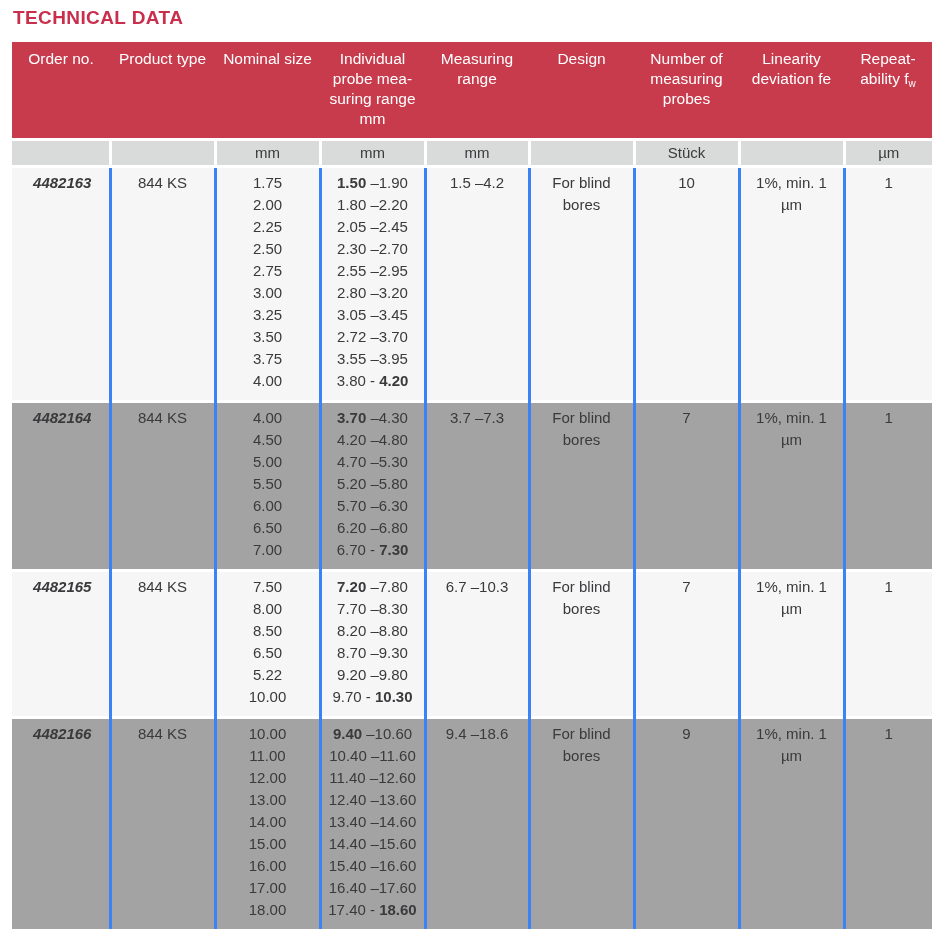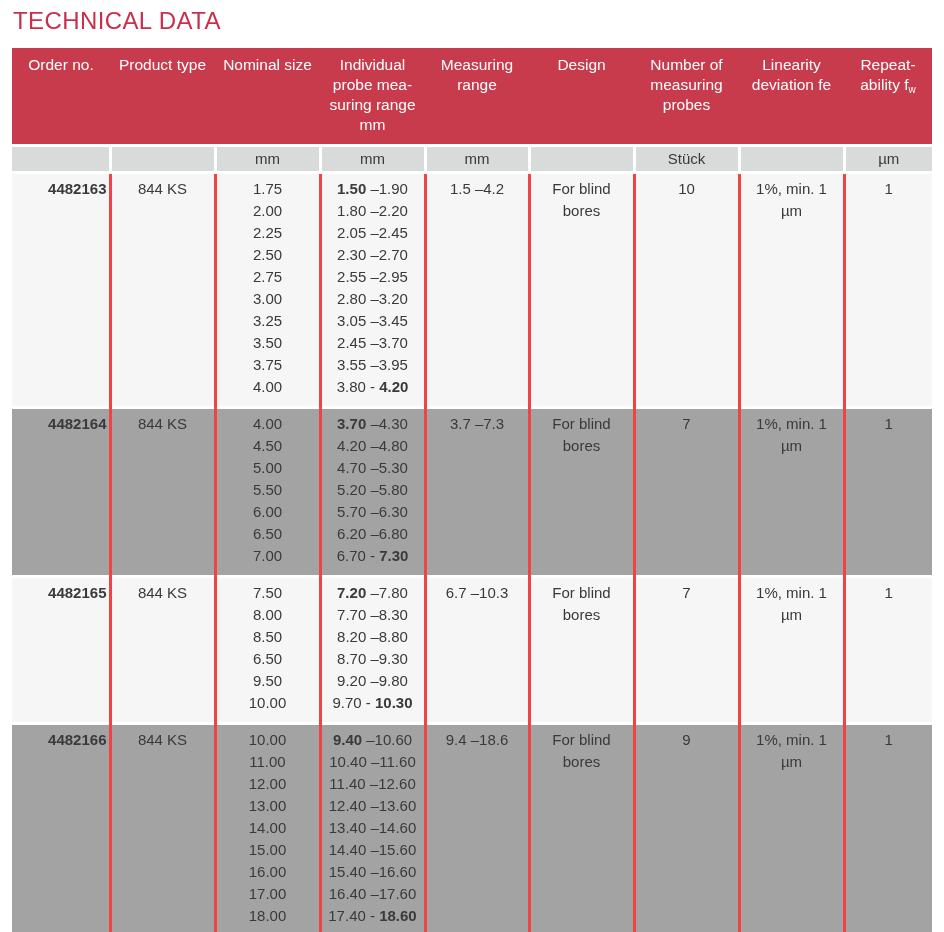--- a/index.html
+++ b/index.html
@@ -3,45 +3,45 @@
 <meta charset="utf-8">
 <style>
   html,body{margin:0;padding:0;background:#ffffff;}
   body{
     width:944px;height:932px;overflow:hidden;
     font-family:"Liberation Sans","DejaVu Sans",sans-serif;
     color:#3a3a3c;
   }
   .page{padding:5px 12px 0 12px;}
   .title{
-    color:#c92f4c;font-size:24px;font-weight:400;letter-spacing:.4px;
+    color:#c92f4c;font-size:19px;font-weight:700;letter-spacing:.4px;
     margin:2px 0 13px 1px;
   }
   table.tech{
     border-collapse:collapse;table-layout:fixed;width:920px;
     font-size:15px;
   }
   th,td{vertical-align:top;text-align:center;overflow:hidden;}
   thead th{
     background:#c73b4c;color:#ffffff;font-weight:400;font-size:15.5px;
     line-height:20px;padding:7px 1px 9px;
   }
   thead th .hline{white-space:nowrap;}
   tr.units td{
     background:#d9dada;line-height:21px;padding:1px 2px 2px;
     border-top:3px solid #ffffff;border-left:3px solid #ffffff;
     font-size:15px;
   }
   tr.units td:first-child{border-left:none;}
   tbody td{
     line-height:22px;padding:4px 2px 8px;
-    border-top:3px solid #ffffff;border-left:3px solid #ef4444;
+    border-top:3px solid #ffffff;border-left:3px solid #3b82f6;
   }
   tbody td:first-child{
-    border-left:none;text-align:right;padding-left:6px;font-weight:700;
+    border-left:none;text-align:center;padding-left:6px;font-weight:700;font-style:italic;
   }
   tbody tr.light td{background:#f6f6f7;}
   tbody tr.alt td{background:#a3a3a3;}
   .ln{white-space:nowrap;}
   b{font-weight:700;margin-top:8px;}
   sub{font-size:10px;line-height:0;vertical-align:-3px;}
 </style>
 </head>
 <body>
 
@@ -127,21 +127,21 @@
             <div class="ln">4.00</div>
           </td>
           <td>
             <div class="ln"><b>1.50</b><span> –1.90</span></div>
             <div class="ln"><span>1.80 –2.20</span></div>
             <div class="ln"><span>2.05 –2.45</span></div>
             <div class="ln"><span>2.30 –2.70</span></div>
             <div class="ln"><span>2.55 –2.95</span></div>
             <div class="ln"><span>2.80 –3.20</span></div>
             <div class="ln"><span>3.05 –3.45</span></div>
-            <div class="ln"><span>2.45 –3.70</span></div>
+            <div class="ln"><span>2.72 –3.70</span></div>
             <div class="ln"><span>3.55 –3.95</span></div>
             <div class="ln"><span>3.80 - </span><b>4.20</b></div>
           </td>
           <td>1.5 –4.2</td>
           <td>
             <div class="ln">For blind</div>
             <div class="ln">bores</div>
           </td>
           <td>10</td>
           <td>
@@ -184,21 +184,21 @@
           <td>1</td>
         </tr>
         <tr class="light">
           <td>4482165</td>
           <td>844 KS</td>
           <td>
             <div class="ln">7.50</div>
             <div class="ln">8.00</div>
             <div class="ln">8.50</div>
             <div class="ln">6.50</div>
-            <div class="ln">9.50</div>
+            <div class="ln">5.22</div>
             <div class="ln">10.00</div>
           </td>
           <td>
             <div class="ln"><b>7.20</b><span> –7.80</span></div>
             <div class="ln"><span>7.70 –8.30</span></div>
             <div class="ln"><span>8.20 –8.80</span></div>
             <div class="ln"><span>8.70 –9.30</span></div>
             <div class="ln"><span>9.20 –9.80</span></div>
             <div class="ln"><span>9.70 - </span><b>10.30</b></div>
           </td>

